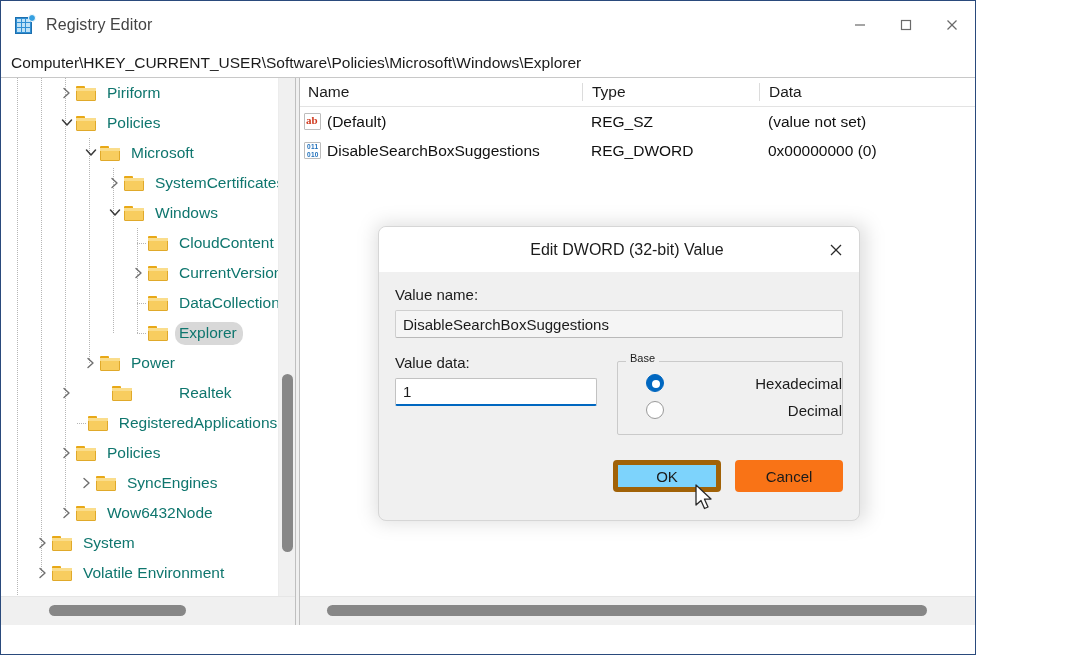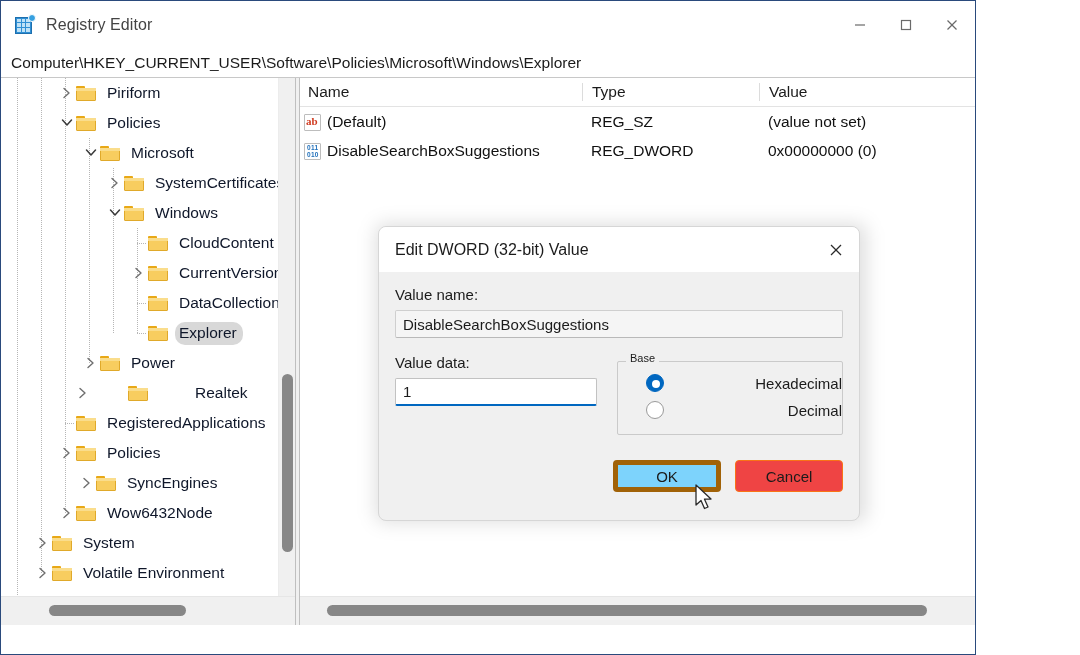--- a/index.html
+++ b/index.html
@@ -140,21 +140,21 @@
     width: 294px;
     height: 518px;
     overflow: hidden;
   }
   .tree-row {
     position: relative;
     height: 30px;
     display: flex;
     align-items: center;
     font-size: 15.5px;
-    color: #0f172a;
+    color: #0f766e;
     white-space: nowrap;
   }
   .tw-label {
     padding: 2px 6px 3px 4px;
     border-radius: 2px;
   }
   .tree-row.selected .tw-label {
     background: #d8d8d8;
     border-radius: 10px;
   }
@@ -280,21 +280,21 @@
     display: flex;
     align-items: center;
     font-size: 15.5px;
     color: #111111;
   }
   .cell-name {
     width: 282px;
     box-sizing: border-box;
     padding-left: 4px;
     display: flex;
-    align-items: flex-end;
+    align-items: center;
   }
   .cell-type { width: 177px; padding-left: 9px; box-sizing: border-box; }
   .cell-data { flex: 1 1 auto; padding-left: 9px; box-sizing: border-box; }
 
   .vicon {
     width: 17px; height: 17px;
     flex: 0 0 17px;
     margin-right: 6px;
     background: #ffffff;
     border: 1px solid #bdbdbd;
@@ -349,20 +349,21 @@
     border: 1px solid #d6d6d6;
     box-sizing: border-box;
     overflow: hidden;
   }
   .dlg-title {
     height: 45px;
     background: #ffffff;
     display: flex;
     align-items: center;
     position: relative;
+    justify-content: center;
   }
   .dlg-title .t {
     margin-left: 16px;
     font-size: 16px;
     color: #1b1b1b;
   }
   .dlg-close {
     position: absolute;
     right: 0; top: 0;
     width: 46px; height: 45px;
@@ -465,22 +466,22 @@
   .dlg-buttons {
     position: absolute;
     right: 16px;
     bottom: 28px;
     display: flex;
   }
   .btn {
     width: 108px;
     height: 32px;
     border-radius: 4px;
-    border: 1px solid #f97316;
-    background: #ef4444;
+    border: 3px solid #f97316;
+    background: #f97316;
     box-sizing: border-box;
     display: flex;
     align-items: center;
     justify-content: center;
     font-size: 15px;
     color: #1b1b1b;
     margin-left: 14px;
   }
   .btn.primary {
     background: #7dd3fc;
@@ -668,34 +669,34 @@
                 <polyline points="3,1.5 8,6 3,10.5" fill="none" stroke="#6f6f6f" stroke-width="1.4" stroke-linecap="round" stroke-linejoin="round"></polyline>
               </svg>
             </div>
             <div class="folder">
               <div class="tab"></div>
               <div class="body"></div>
               <div class="lip"></div>
             </div>
             <span class="tw-label">Power</span>
           </div>
-          <div class="tree-row" style="padding-left: 72px; gap: 36px;">
+          <div class="tree-row" style="padding-left: 56px; gap: 36px;">
             <div class="chev">
               <svg width="11" height="12" viewBox="0 0 11 12">
                 <polyline points="3,1.5 8,6 3,10.5" fill="none" stroke="#6f6f6f" stroke-width="1.4" stroke-linecap="round" stroke-linejoin="round"></polyline>
               </svg>
             </div>
             <div class="folder">
               <div class="tab"></div>
               <div class="body"></div>
               <div class="lip"></div>
             </div>
             <span class="tw-label">Realtek</span>
           </div>
-          <div class="tree-row" style="padding-left: 56px;">
+          <div class="tree-row" style="padding-left: 56px; justify-content: center;">
             <div class="chev">
               <div class="elbow" style="left: 8px;"></div>
             </div>
             <div class="folder">
               <div class="tab"></div>
               <div class="body"></div>
               <div class="lip"></div>
             </div>
             <span class="tw-label">RegisteredApplications</span>
           </div>
@@ -781,21 +782,21 @@
         <div class="thumb" style="left:48px;width:137px;"></div>
       </div>
     </div>
 
     <div class="splitter"></div>
 
     <div class="list-pane">
       <div class="list-head">
         <div class="col-name">Name</div>
         <div class="col-type">Type</div>
-        <div class="col-data">Value</div>
+        <div class="col-data">Data</div>
       </div>
 
       <div class="list-row">
         <div class="cell-name">
           <span class="vicon sz"></span>
           <span>(Default)</span>
         </div>
         <div class="cell-type">REG_SZ</div>
         <div class="cell-data">(value not set)</div>
       </div>

